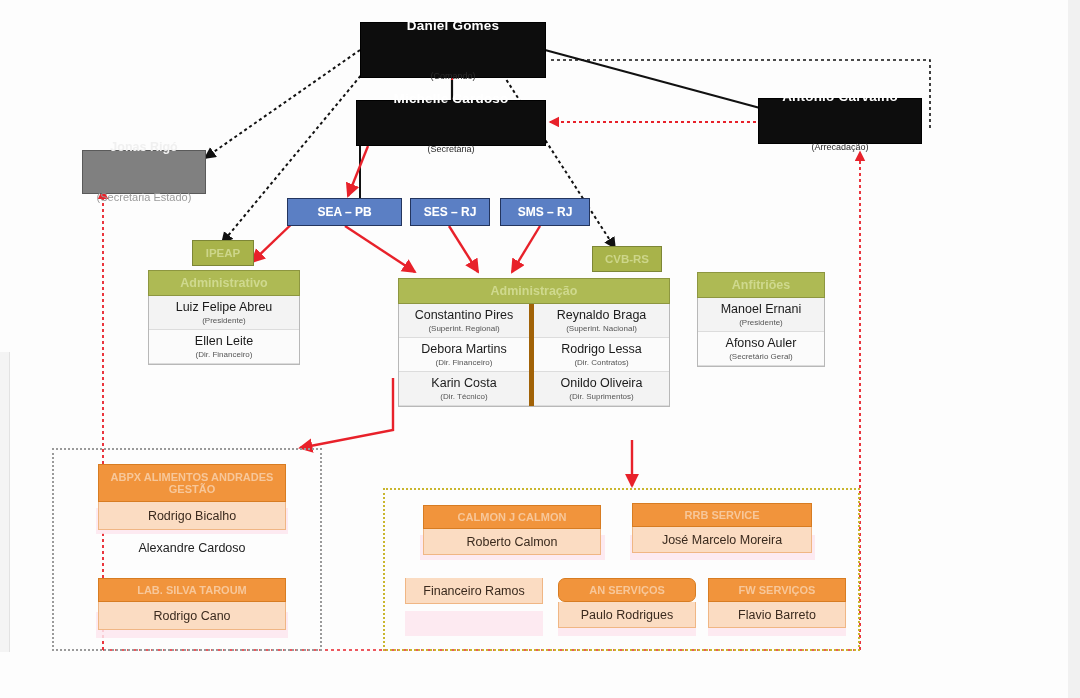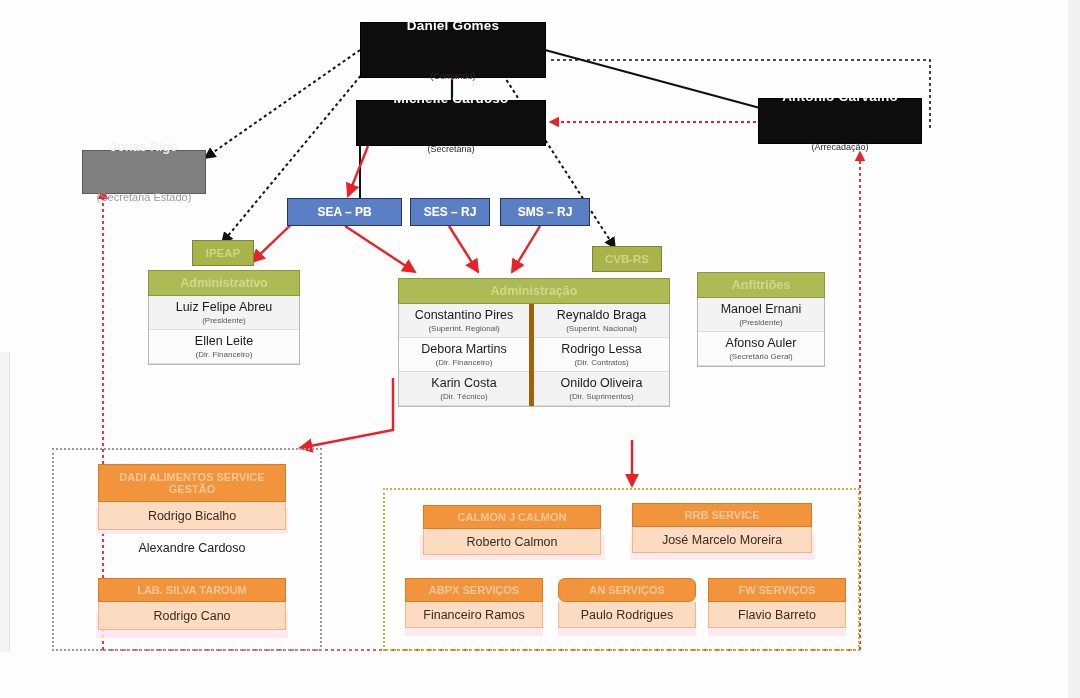--- a/index.html
+++ b/index.html
@@ -274,21 +274,21 @@
       </div>
     </div>
   </div>
 
   <div class="grp gray-dot" style="left:52px; top:448px; width:270px; height:203px;"></div>
 
   <div class="pinkband" style="left:96px; top:508px; width:192px; height:26px;"></div>
   <div class="pinkband" style="left:96px; top:612px; width:192px; height:26px;"></div>
 
   <div class="vend" style="left:98px; top:464px; width:188px;">
-    <div class="vhead" style="height:38px;">DADI ALIMENTOS SERVICE GESTÃO</div>
+    <div class="vhead" style="height:38px;">ABPX ALIMENTOS ANDRADES GESTÃO</div>
     <div class="vname" style="height:28px;">Rodrigo Bicalho</div>
     <div class="vplain" style="height:28px; margin-top:4px;">Alexandre Cardoso</div>
   </div>
 
   <div class="vend" style="left:98px; top:578px; width:188px;">
     <div class="vhead" style="height:24px;">LAB. SILVA TAROUM</div>
     <div class="vname" style="height:28px;">Rodrigo Cano</div>
   </div>
 
   <div class="grp olive-dot" style="left:383px; top:488px; width:477px; height:163px;"></div>
@@ -303,21 +303,20 @@
     <div class="vhead" style="height:24px;">CALMON J CALMON</div>
     <div class="vname" style="height:26px;">Roberto Calmon</div>
   </div>
 
   <div class="vend" style="left:632px; top:503px; width:180px;">
     <div class="vhead" style="height:24px;">RRB SERVICE</div>
     <div class="vname" style="height:26px;">José Marcelo Moreira</div>
   </div>
 
   <div class="vend" style="left:405px; top:578px; width:138px;">
-    <div class="vhead" style="height:24px;">ABPX SERVIÇOS</div>
     <div class="vname" style="height:26px;">Financeiro Ramos</div>
   </div>
 
   <div class="vend" style="left:558px; top:578px; width:138px;">
     <div class="vhead" style="height:24px;border-radius:7px;">AN SERVIÇOS</div>
     <div class="vname" style="height:26px;">Paulo Rodrigues</div>
   </div>
 
   <div class="vend" style="left:708px; top:578px; width:138px;">
     <div class="vhead" style="height:24px;">FW SERVIÇOS</div>

